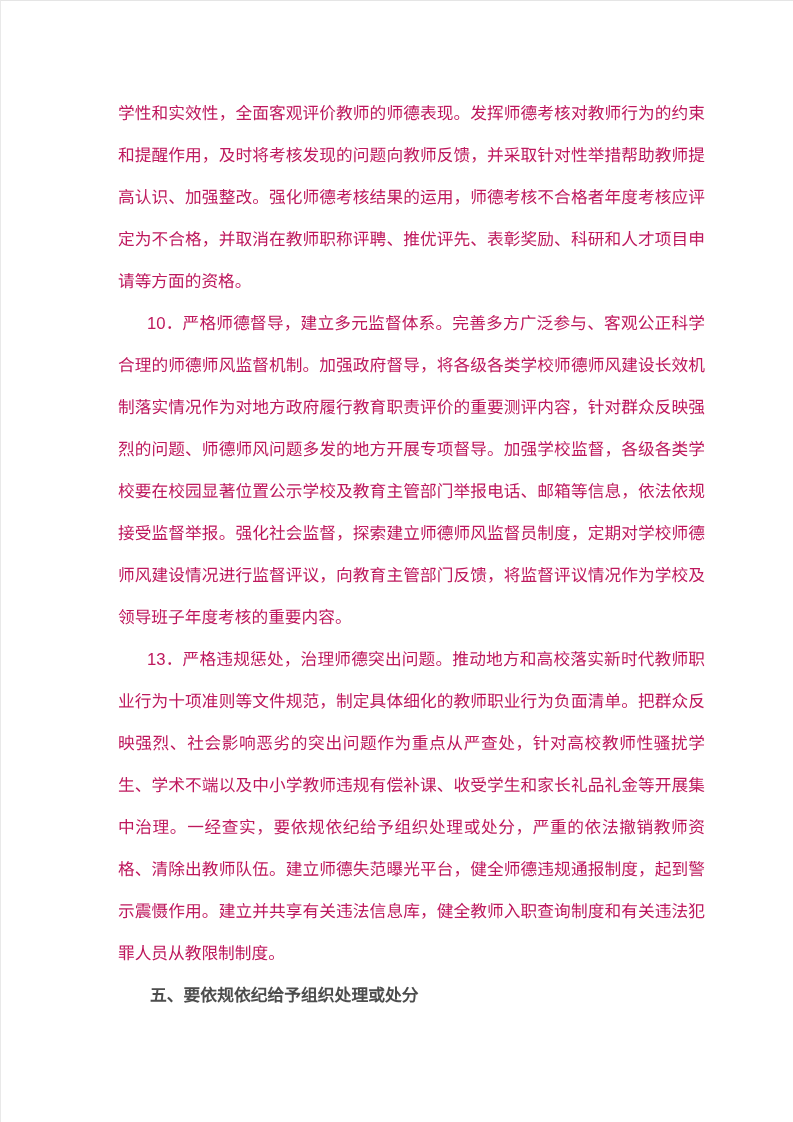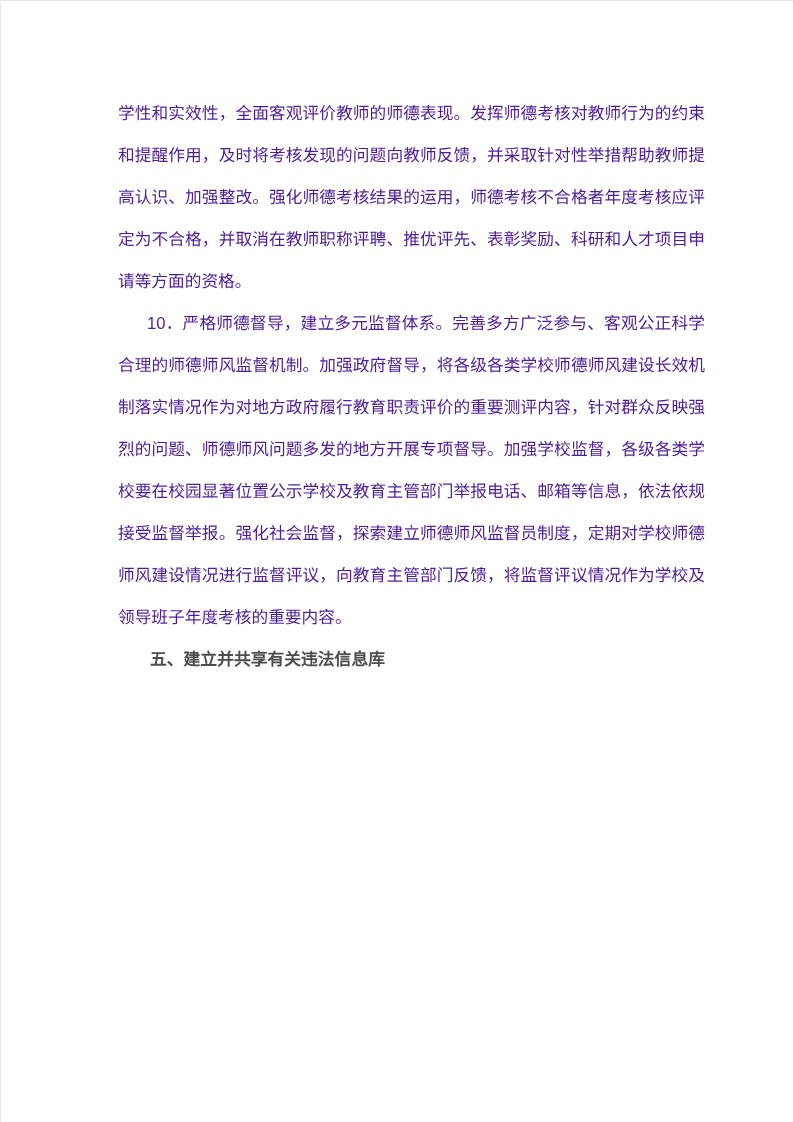--- a/index.html
+++ b/index.html
@@ -21,21 +21,21 @@
   .content {
     position: absolute;
     top: 92px;
     left: 117px;
     width: 587px;
   }
   .para {
     margin: 0;
     font-size: 16.7px;
     line-height: 42px;
-    color: #4c1d95;
+    color: #be185d;
     text-align: justify;
     letter-spacing: 0;
     word-break: break-all;
     font-weight: 400;
   }
   .para.first-line-indent {
     text-indent: 29px;
   }
   .section-heading {
     margin: 0;
@@ -49,17 +49,18 @@
 </head>
 <body>
 
 <div class="page">
   <div class="content">
 
     <p class="para">学性和实效性，全面客观评价教师的师德表现。发挥师德考核对教师行为的约束和提醒作用，及时将考核发现的问题向教师反馈，并采取针对性举措帮助教师提高认识、加强整改。强化师德考核结果的运用，师德考核不合格者年度考核应评定为不合格，并取消在教师职称评聘、推优评先、表彰奖励、科研和人才项目申请等方面的资格。</p>
 
     <p class="para first-line-indent">10．严格师德督导，建立多元监督体系。完善多方广泛参与、客观公正科学合理的师德师风监督机制。加强政府督导，将各级各类学校师德师风建设长效机制落实情况作为对地方政府履行教育职责评价的重要测评内容，针对群众反映强烈的问题、师德师风问题多发的地方开展专项督导。加强学校监督，各级各类学校要在校园显著位置公示学校及教育主管部门举报电话、邮箱等信息，依法依规接受监督举报。强化社会监督，探索建立师德师风监督员制度，定期对学校师德师风建设情况进行监督评议，向教育主管部门反馈，将监督评议情况作为学校及领导班子年度考核的重要内容。</p>
 
+    <p class="para first-line-indent">13．严格违规惩处，治理师德突出问题。推动地方和高校落实新时代教师职业行为十项准则等文件规范，制定具体细化的教师职业行为负面清单。把群众反映强烈、社会影响恶劣的突出问题作为重点从严查处，针对高校教师性骚扰学生、学术不端以及中小学教师违规有偿补课、收受学生和家长礼品礼金等开展集中治理。一经查实，要依规依纪给予组织处理或处分，严重的依法撤销教师资格、清除出教师队伍。建立师德失范曝光平台，健全师德违规通报制度，起到警示震慑作用。建立并共享有关违法信息库，健全教师入职查询制度和有关违法犯罪人员从教限制制度。</p>
 
-    <p class="section-heading">五、建立并共享有关违法信息库</p>
+    <p class="section-heading">五、要依规依纪给予组织处理或处分</p>
 
   </div>
 </div>
 
 </body></html>

